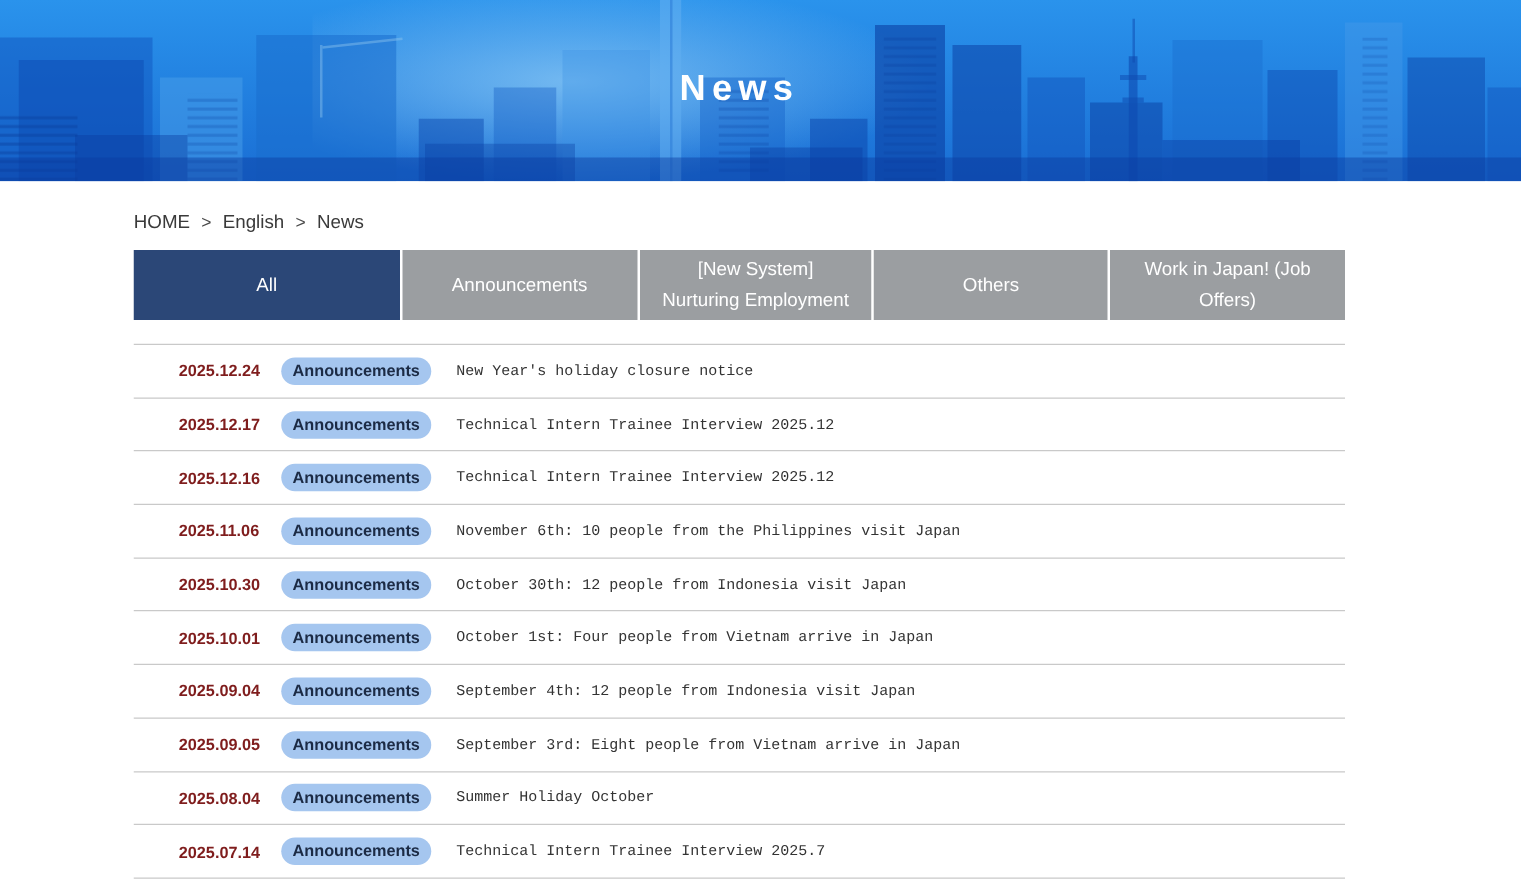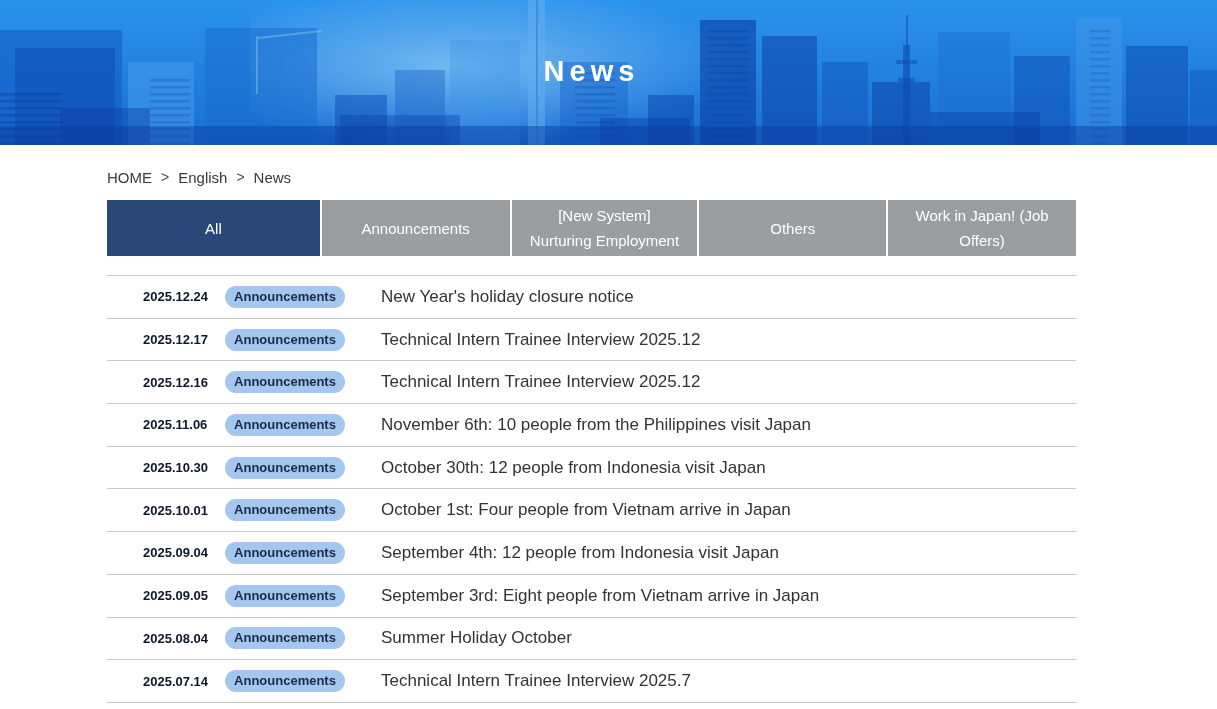--- a/index.html
+++ b/index.html
@@ -82,39 +82,40 @@
     align-items: center;
     border-bottom: 1px solid #c9c9c9;
     cursor: pointer;
   }
   .news-date {
     margin-left: 36px;
     width: 64px;
     flex: none;
     font-size: 13px;
     font-weight: bold;
-    color: #0f172a;
+    color: #7f1d1d;
   }
   .news-badge {
     margin-left: 18px;
     width: 120px;
     flex: none;
     text-align: center;
     background: var(--badge-bg, #a5c6ef);
     color: var(--badge-text, #1c2b45);
     font-size: 13px;
     font-weight: bold;
     border-radius: 12px;
     padding: 3px 0 4px 0;
   }
   .news-title {
-    margin-left: 36px;
-    font-size: 17px;
+    margin-left: 20px;
+    font-size: 12px;
     color: #333333;
     white-space: nowrap;
+    font-family: Liberation Mono, monospace;
   }
 </style>
 </head>
 <body>
 
 <header class="banner">
   <svg width="1217" height="145" viewBox="0 0 1217 145" xmlns="http://www.w3.org/2000/svg" aria-hidden="true">
     <defs>
       <linearGradient id="sky" x1="0" y1="0" x2="0" y2="1">
         <stop offset="0" stop-color="#2a93ec"></stop>

